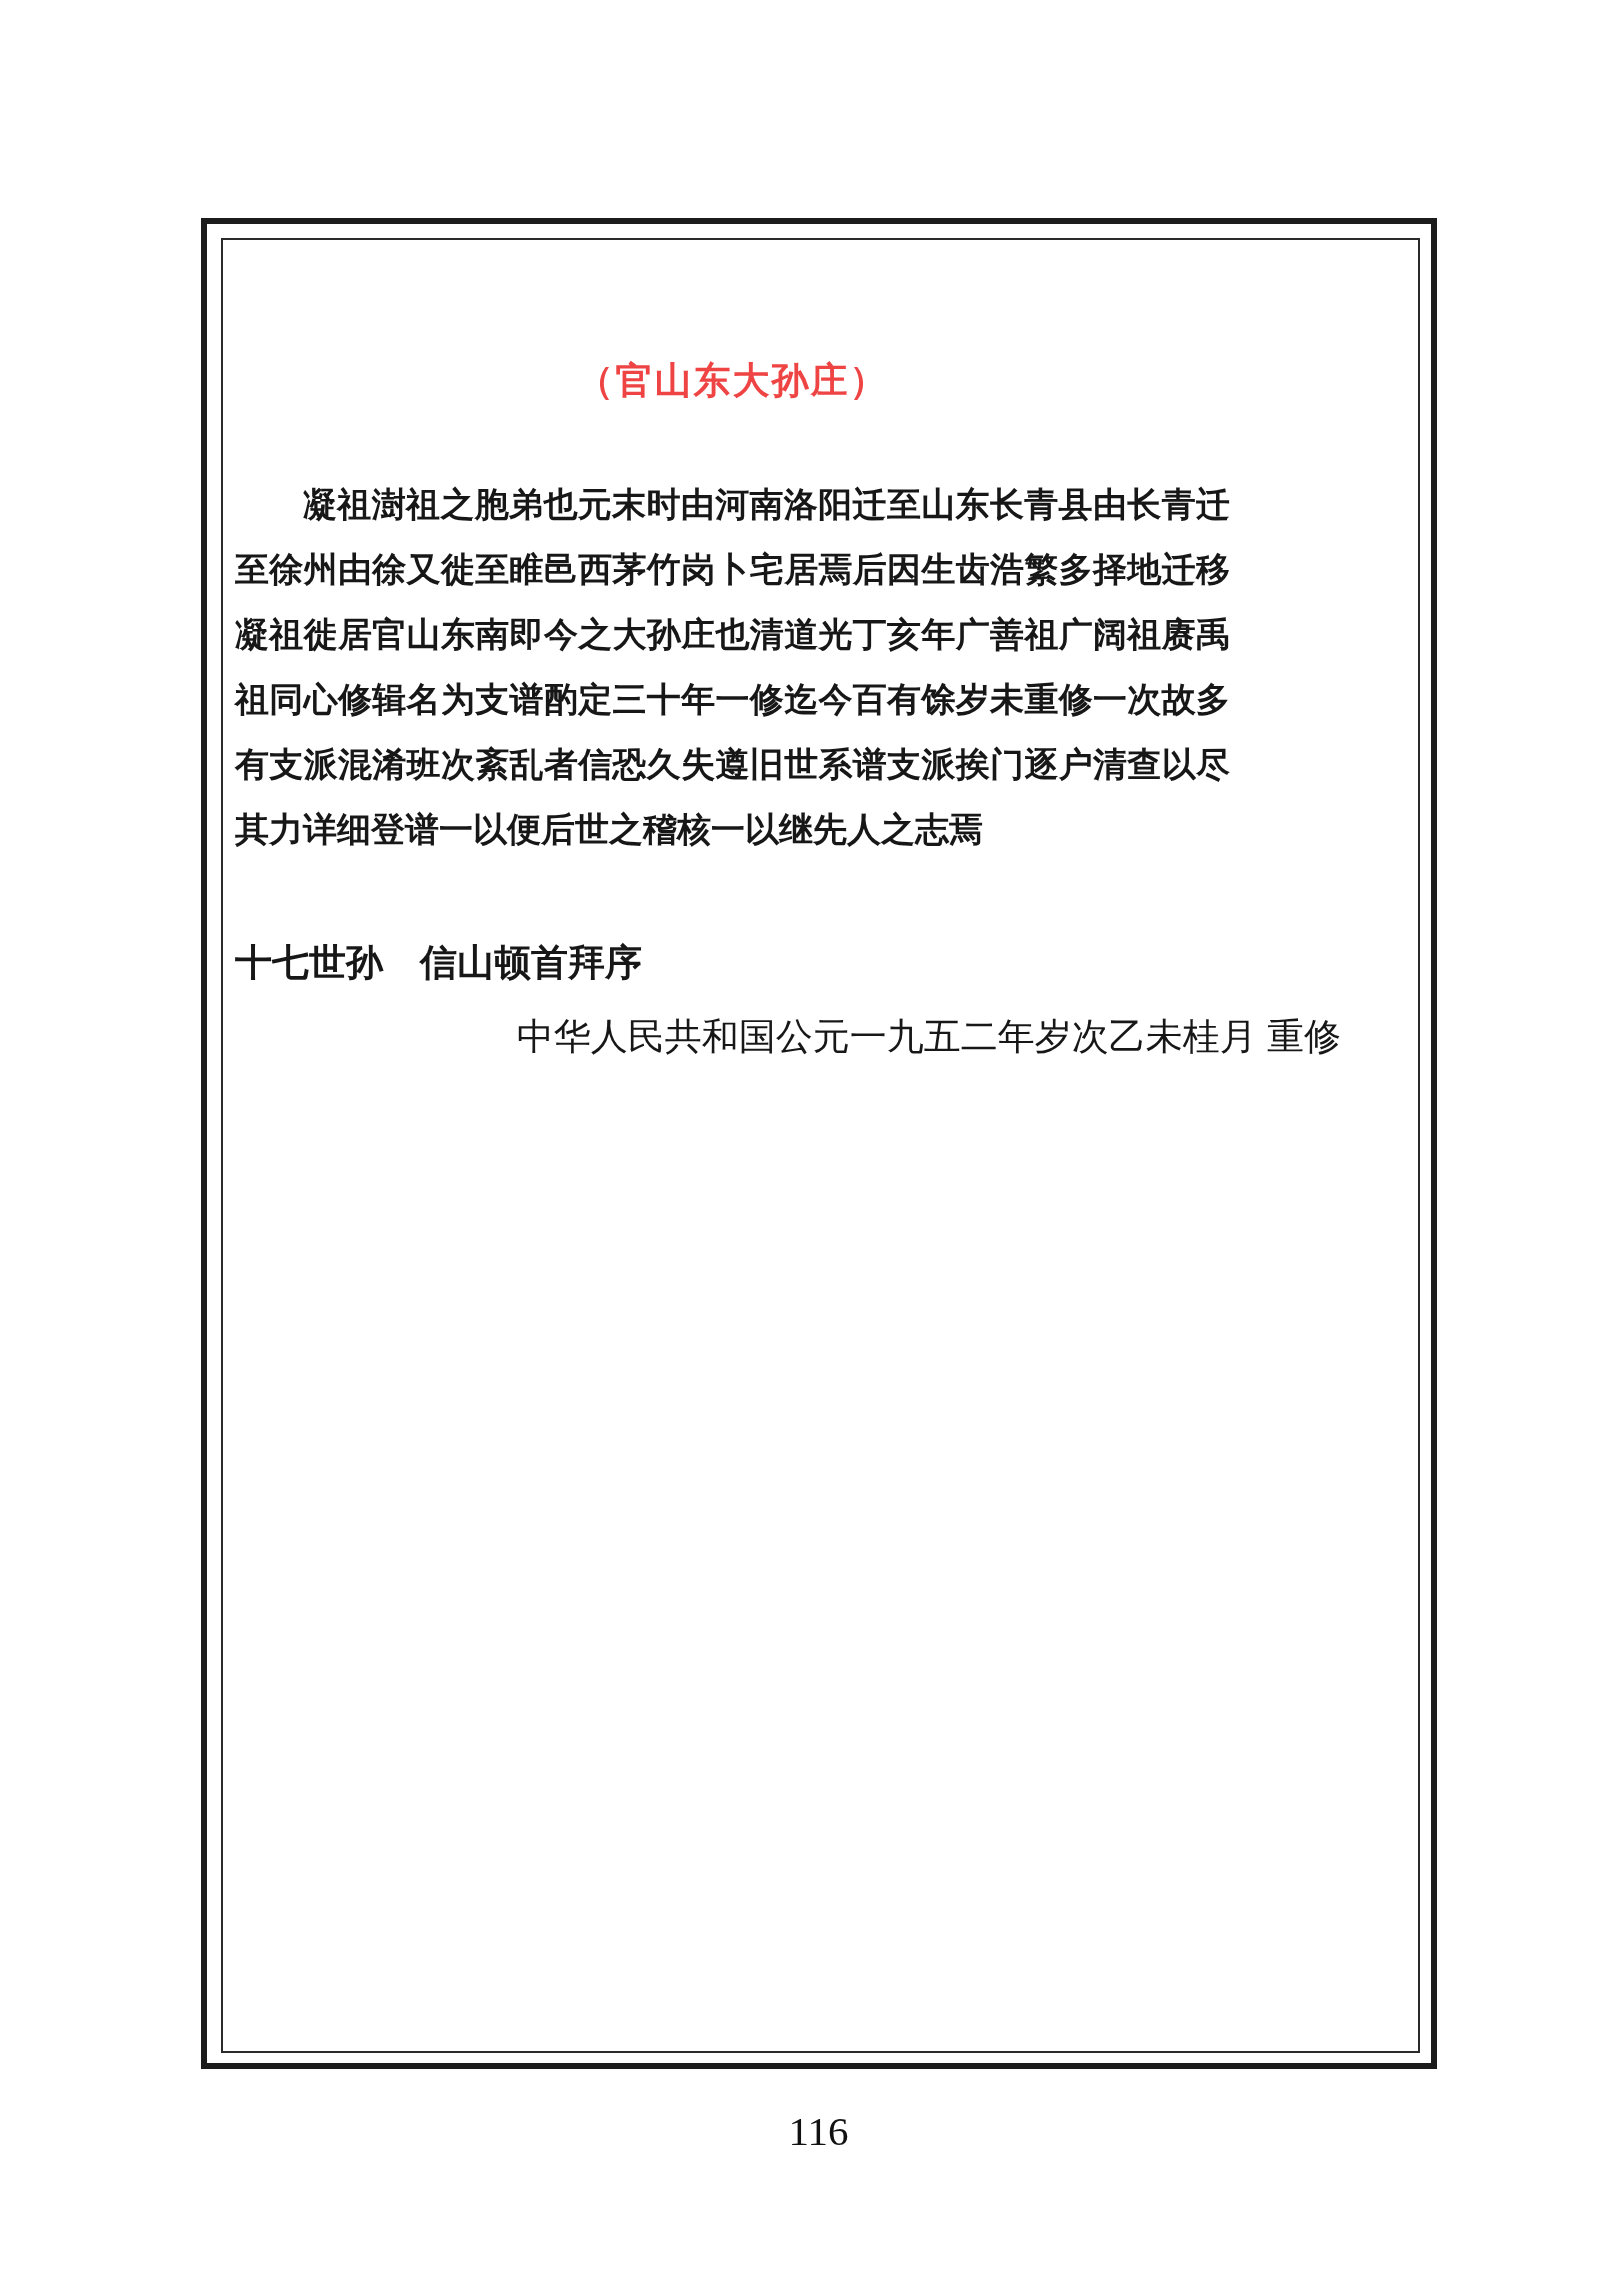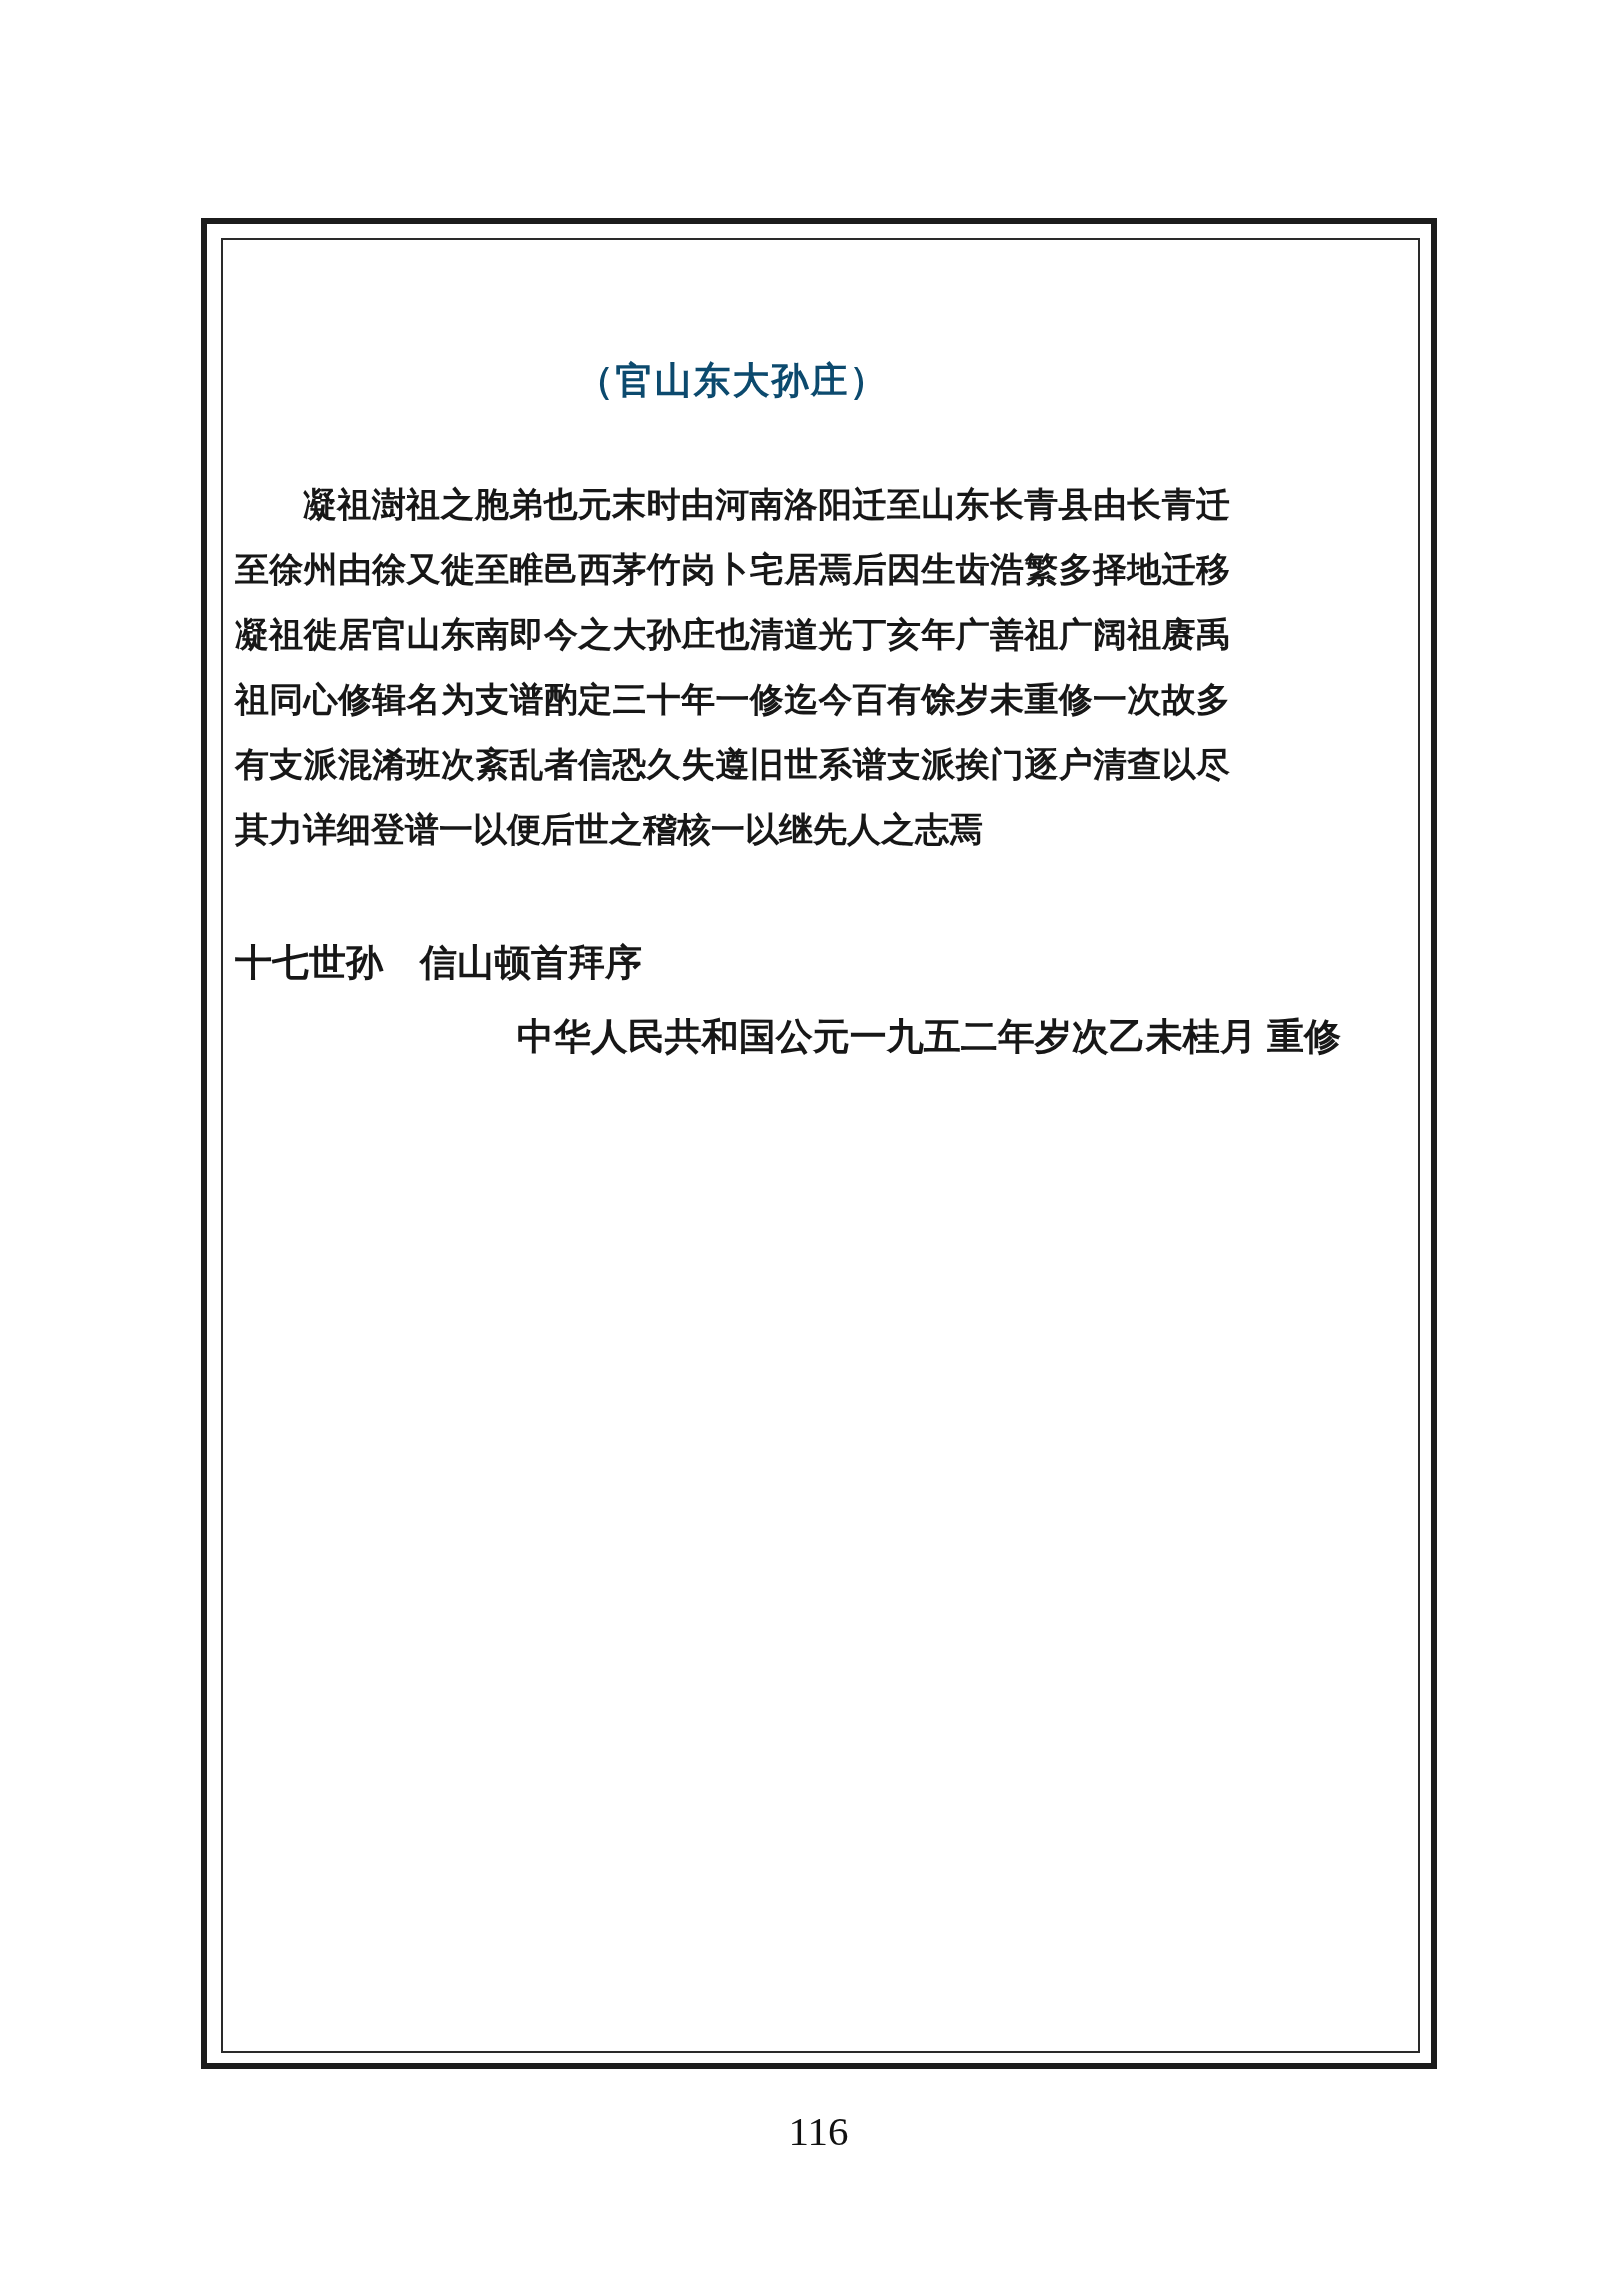--- a/index.html
+++ b/index.html
@@ -48,21 +48,21 @@
   .doc-subtitle {
     position: absolute;
     left: 235px;
     top: 359px;
     width: 995px;
     text-align: center;
     font-size: 37px;
     font-weight: 700;
     letter-spacing: 2px;
     line-height: 1.2;
-    color: #0c4a6e;
+    color: #ef4444;
   }
   .preface {
     position: absolute;
     left: 235px;
     top: 472px;
     width: 995px;
     font-size: 34px;
     font-weight: 700;
     line-height: 65px;
     text-align: justify;
@@ -81,21 +81,21 @@
     line-height: 1.2;
     color: #171717;
   }
   .dateline {
     position: absolute;
     left: 235px;
     top: 1015px;
     width: 1106px;
     text-align: right;
     font-size: 37px;
-    font-weight: 700;
+    font-weight: 400;
     line-height: 1.2;
     color: #171717;
   }
   .page-number {
     position: absolute;
     left: 0;
     top: 2107px;
     width: 1637px;
     text-align: center;
     font-family: "Liberation Serif", serif;

